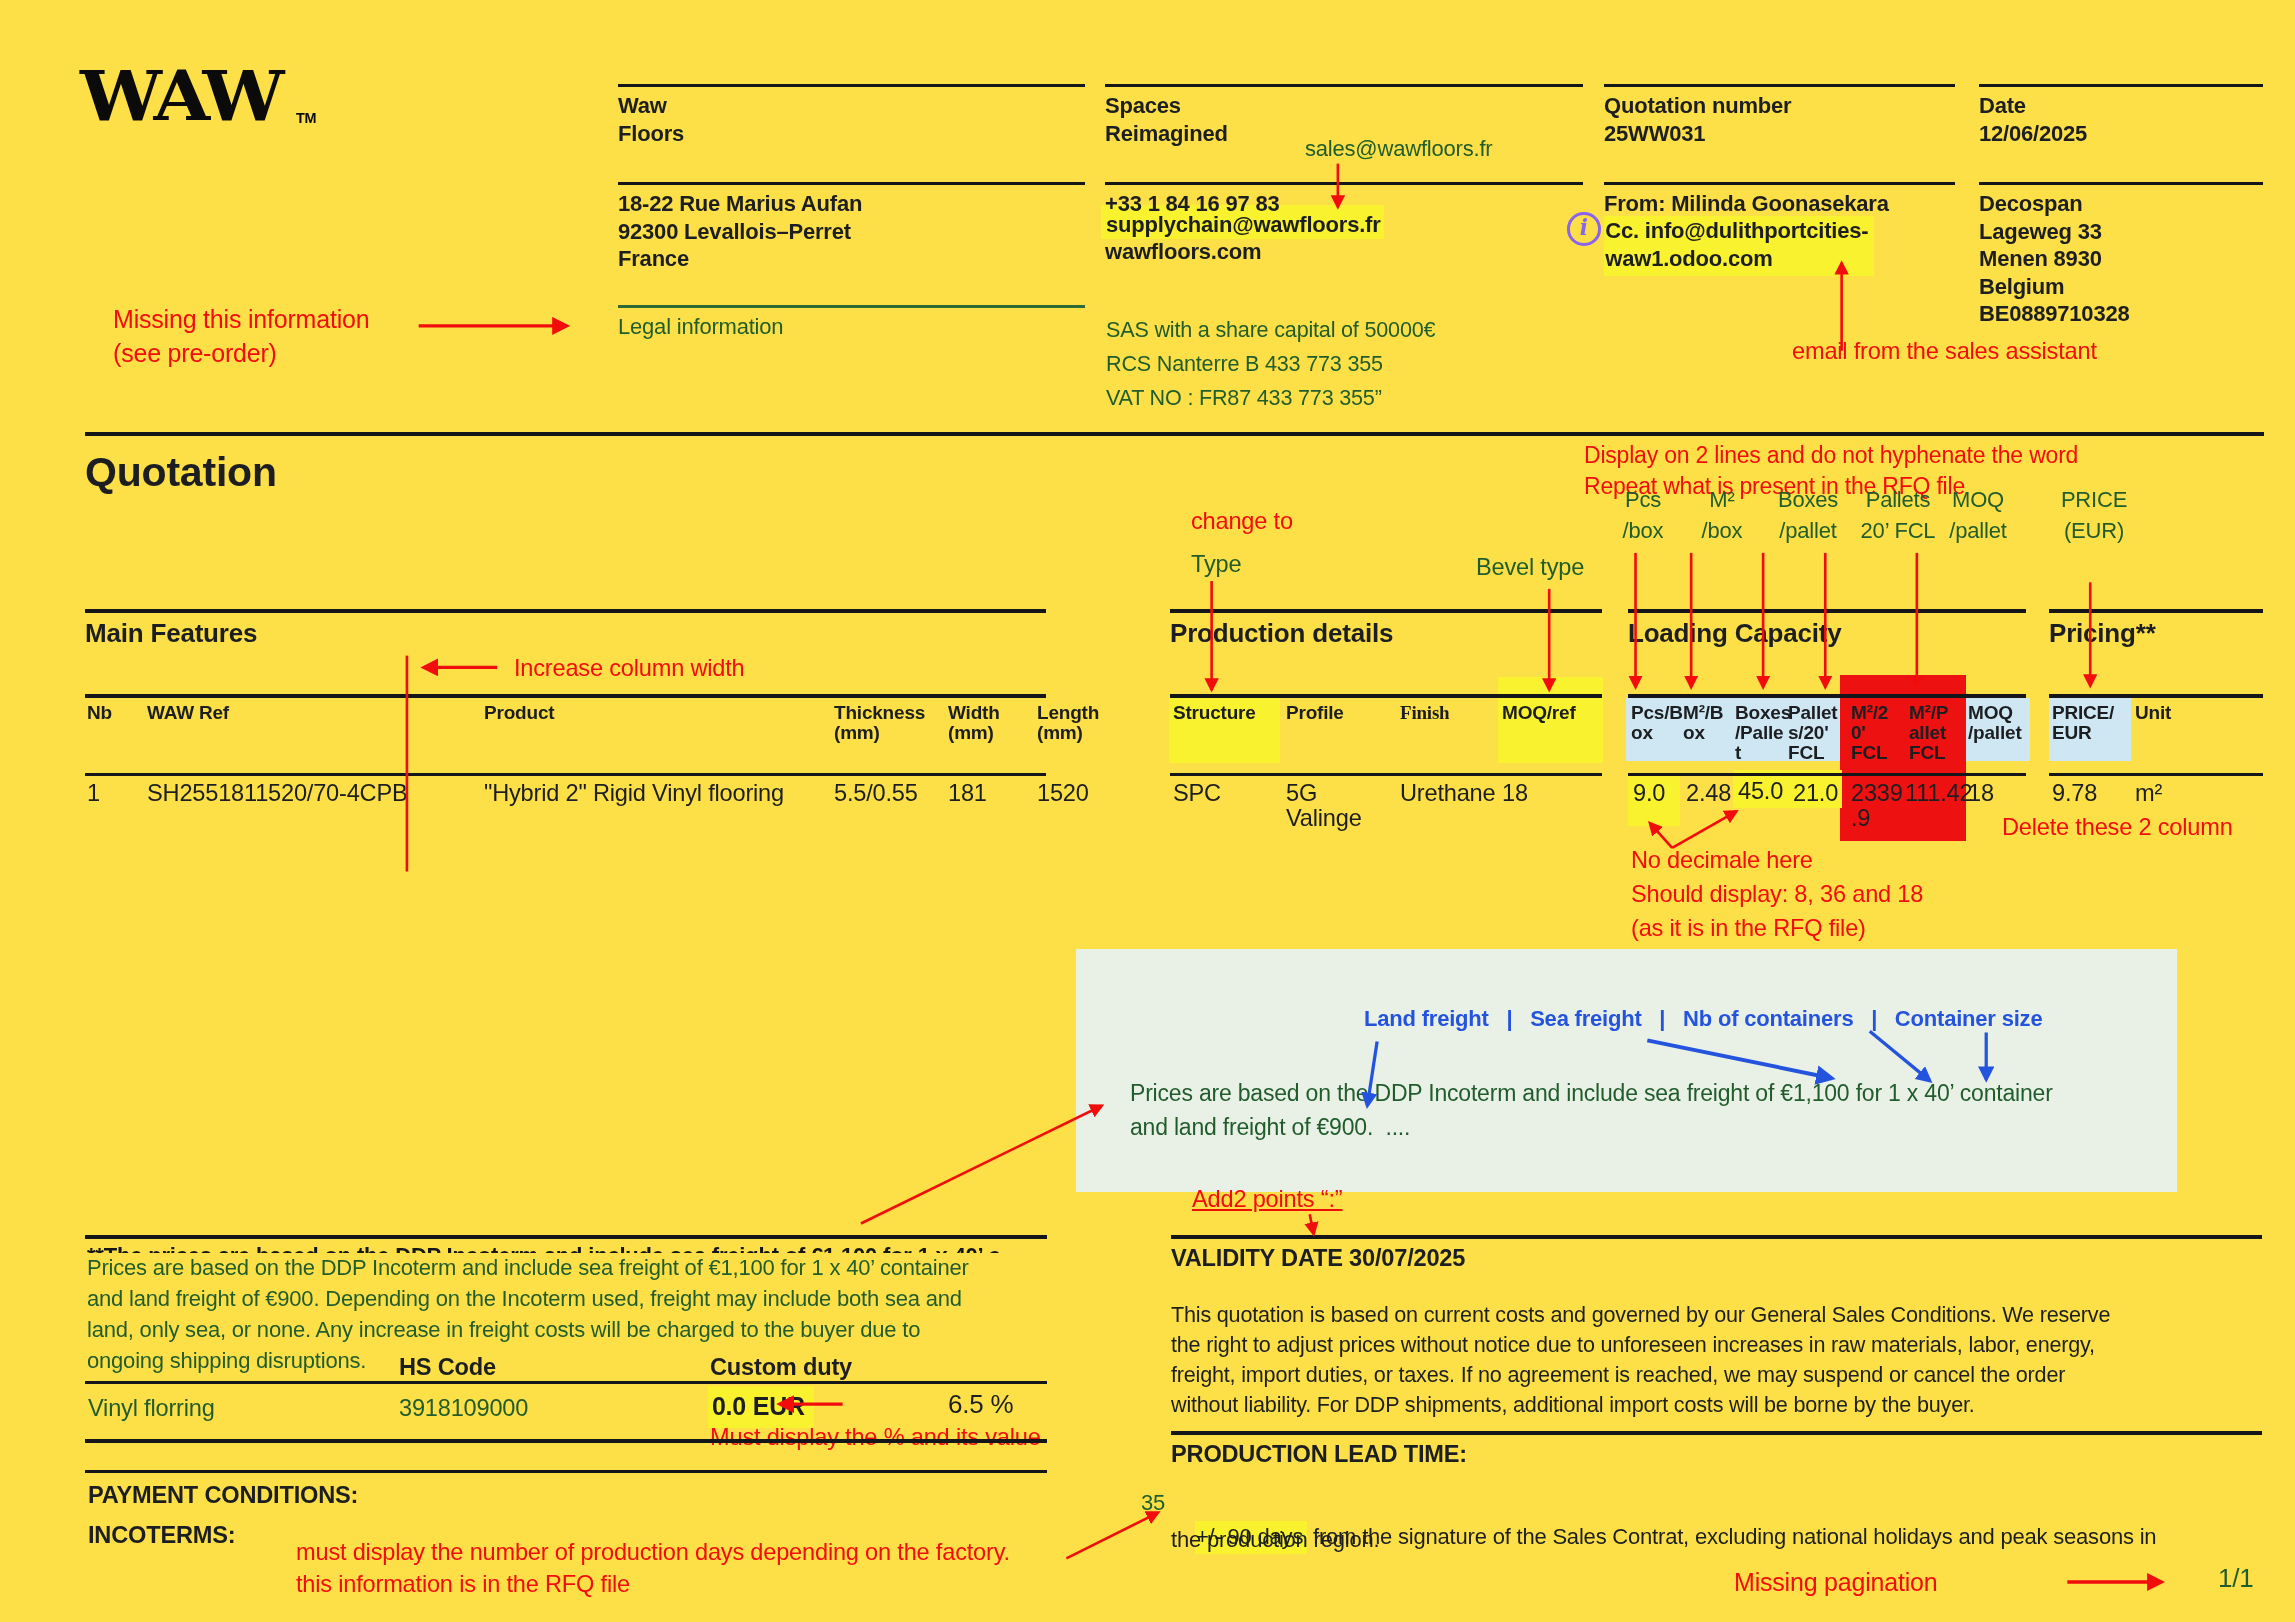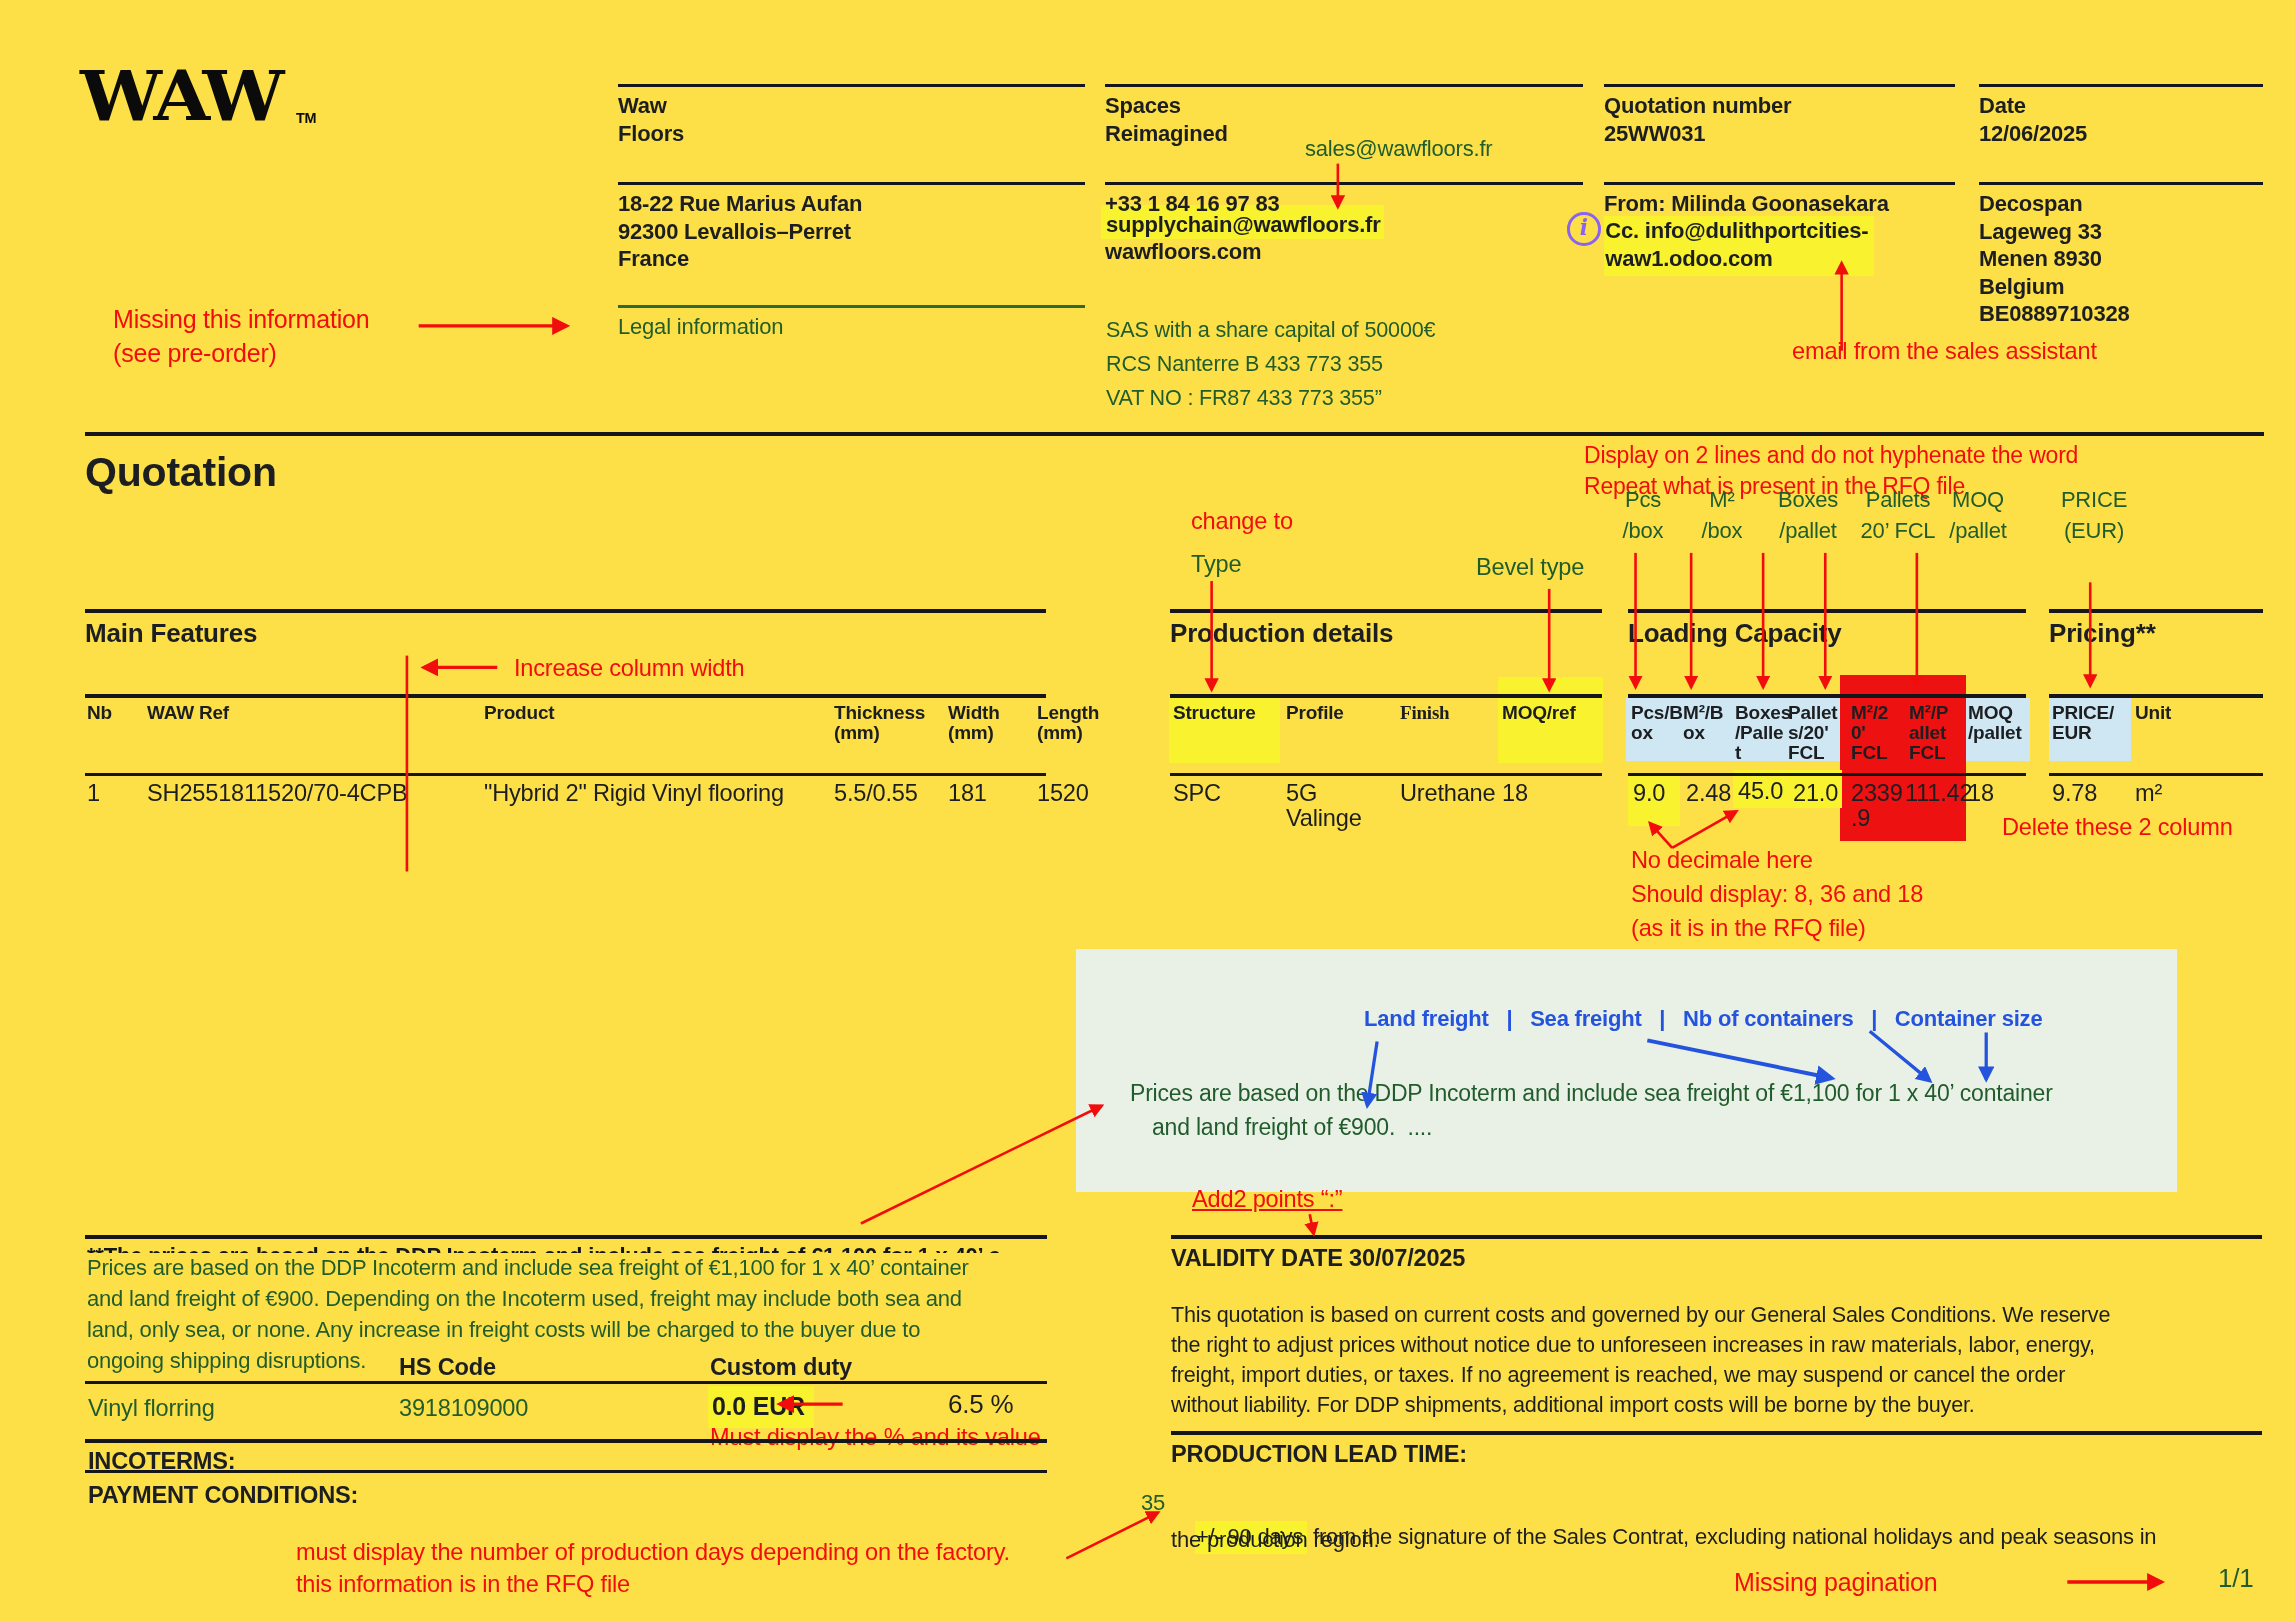--- a/index.html
+++ b/index.html
@@ -196,38 +196,38 @@
   <div class="t f36 lh38" style="left:2052px;top:781px;">9.78</div>
   <div class="t f36 lh38" style="left:2135px;top:781px;">m²</div>
 
   <div class="t f36 red" style="left:2002px;top:811px;">Delete these 2 column</div>
   <div class="t f36 red lh52" style="left:1631px;top:843px;">No decimale here
 Should display: 8, 36 and 18
 (as it is in the RFQ file)</div>
 
   <div class="t f34 blue b" style="left:1364px;top:1005px;">Land freight   |   Sea freight   |   Nb of containers   |   Container size</div>
   <div class="t f35 green" style="left:1130px;top:1078px;">Prices are based on the DDP Incoterm and include sea freight of €1,100 for 1 x 40’ container</div>
-  <div class="t f35 green" style="left:1130px;top:1112px;margin-left:22px;">and land freight of €900.  ....</div>
+  <div class="t f35 green" style="left:1130px;top:1112px;">and land freight of €900.  ....</div>
 
   <div class="hline" style="left:85px;top:1235px;width:962px;height:3.9px;"></div>
   <div class="t f34 b" style="left:87px;top:1242px;height:10.5px;overflow:hidden;color:#14161a;">**The prices are based on the DDP Incoterm and include sea freight of €1,100 for 1 x 40’ c</div>
   <div class="t f34 green lh47" style="left:87px;top:1252px;">Prices are based on the DDP Incoterm and include sea freight of €1,100 for 1 x 40’ container
 and land freight of €900. Depending on the Incoterm used, freight may include both sea and
 land, only sea, or none. Any increase in freight costs will be charged to the buyer due to
 ongoing shipping disruptions.</div>
   <div class="t f36 b" style="left:399px;top:1351px;">HS Code</div>
   <div class="t f36 b" style="left:710px;top:1351px;">Custom duty</div>
   <div class="hline" style="left:85px;top:1381px;width:962px;height:3.3px;"></div>
   <div class="t f36 green" style="left:88px;top:1392px;">Vinyl florring</div>
   <div class="t f36 green" style="left:399px;top:1392px;">3918109000</div>
   <div class="t f38 b hl" style="left:708px;top:1386px;padding:2.6px 9.2px 5.2px 3.9px;">0.0 EUR</div>
   <div class="t f40" style="left:948px;top:1389px;">6.5 %</div>
   <div class="t f36 red" style="left:710px;top:1421px;">Must display the % and its value</div>
   <div class="hline" style="left:85px;top:1439px;width:962px;height:3.9px;"></div>
-  <div class="t f36 b" style="left:88px;top:1445px;">INCOTERMS:</div>
+  <div class="t f36 b" style="left:88px;top:1519px;">INCOTERMS:</div>
   <div class="hline" style="left:85px;top:1470px;width:962px;height:3.3px;"></div>
   <div class="t f36 b" style="left:88px;top:1479px;">PAYMENT CONDITIONS:</div>
   <div class="t f36 red" style="left:296px;top:1536px;">must display the number of production days depending on the factory.
 this information is in the RFQ file</div>
 
   <div class="t f36 red" style="left:1192px;top:1183px;text-decoration:underline;">Add2 points “:”</div>
   <div class="hline" style="left:1171px;top:1235px;width:1091px;height:3.9px;"></div>
   <div class="t f36 b" style="left:1171px;top:1242px;">VALIDITY DATE 30/07/2025</div>
   <div class="t f33" style="left:1171px;top:1300px;">This quotation is based on current costs and governed by our General Sales Conditions. We reserve
 the right to adjust prices without notice due to unforeseen increases in raw materials, labor, energy,

